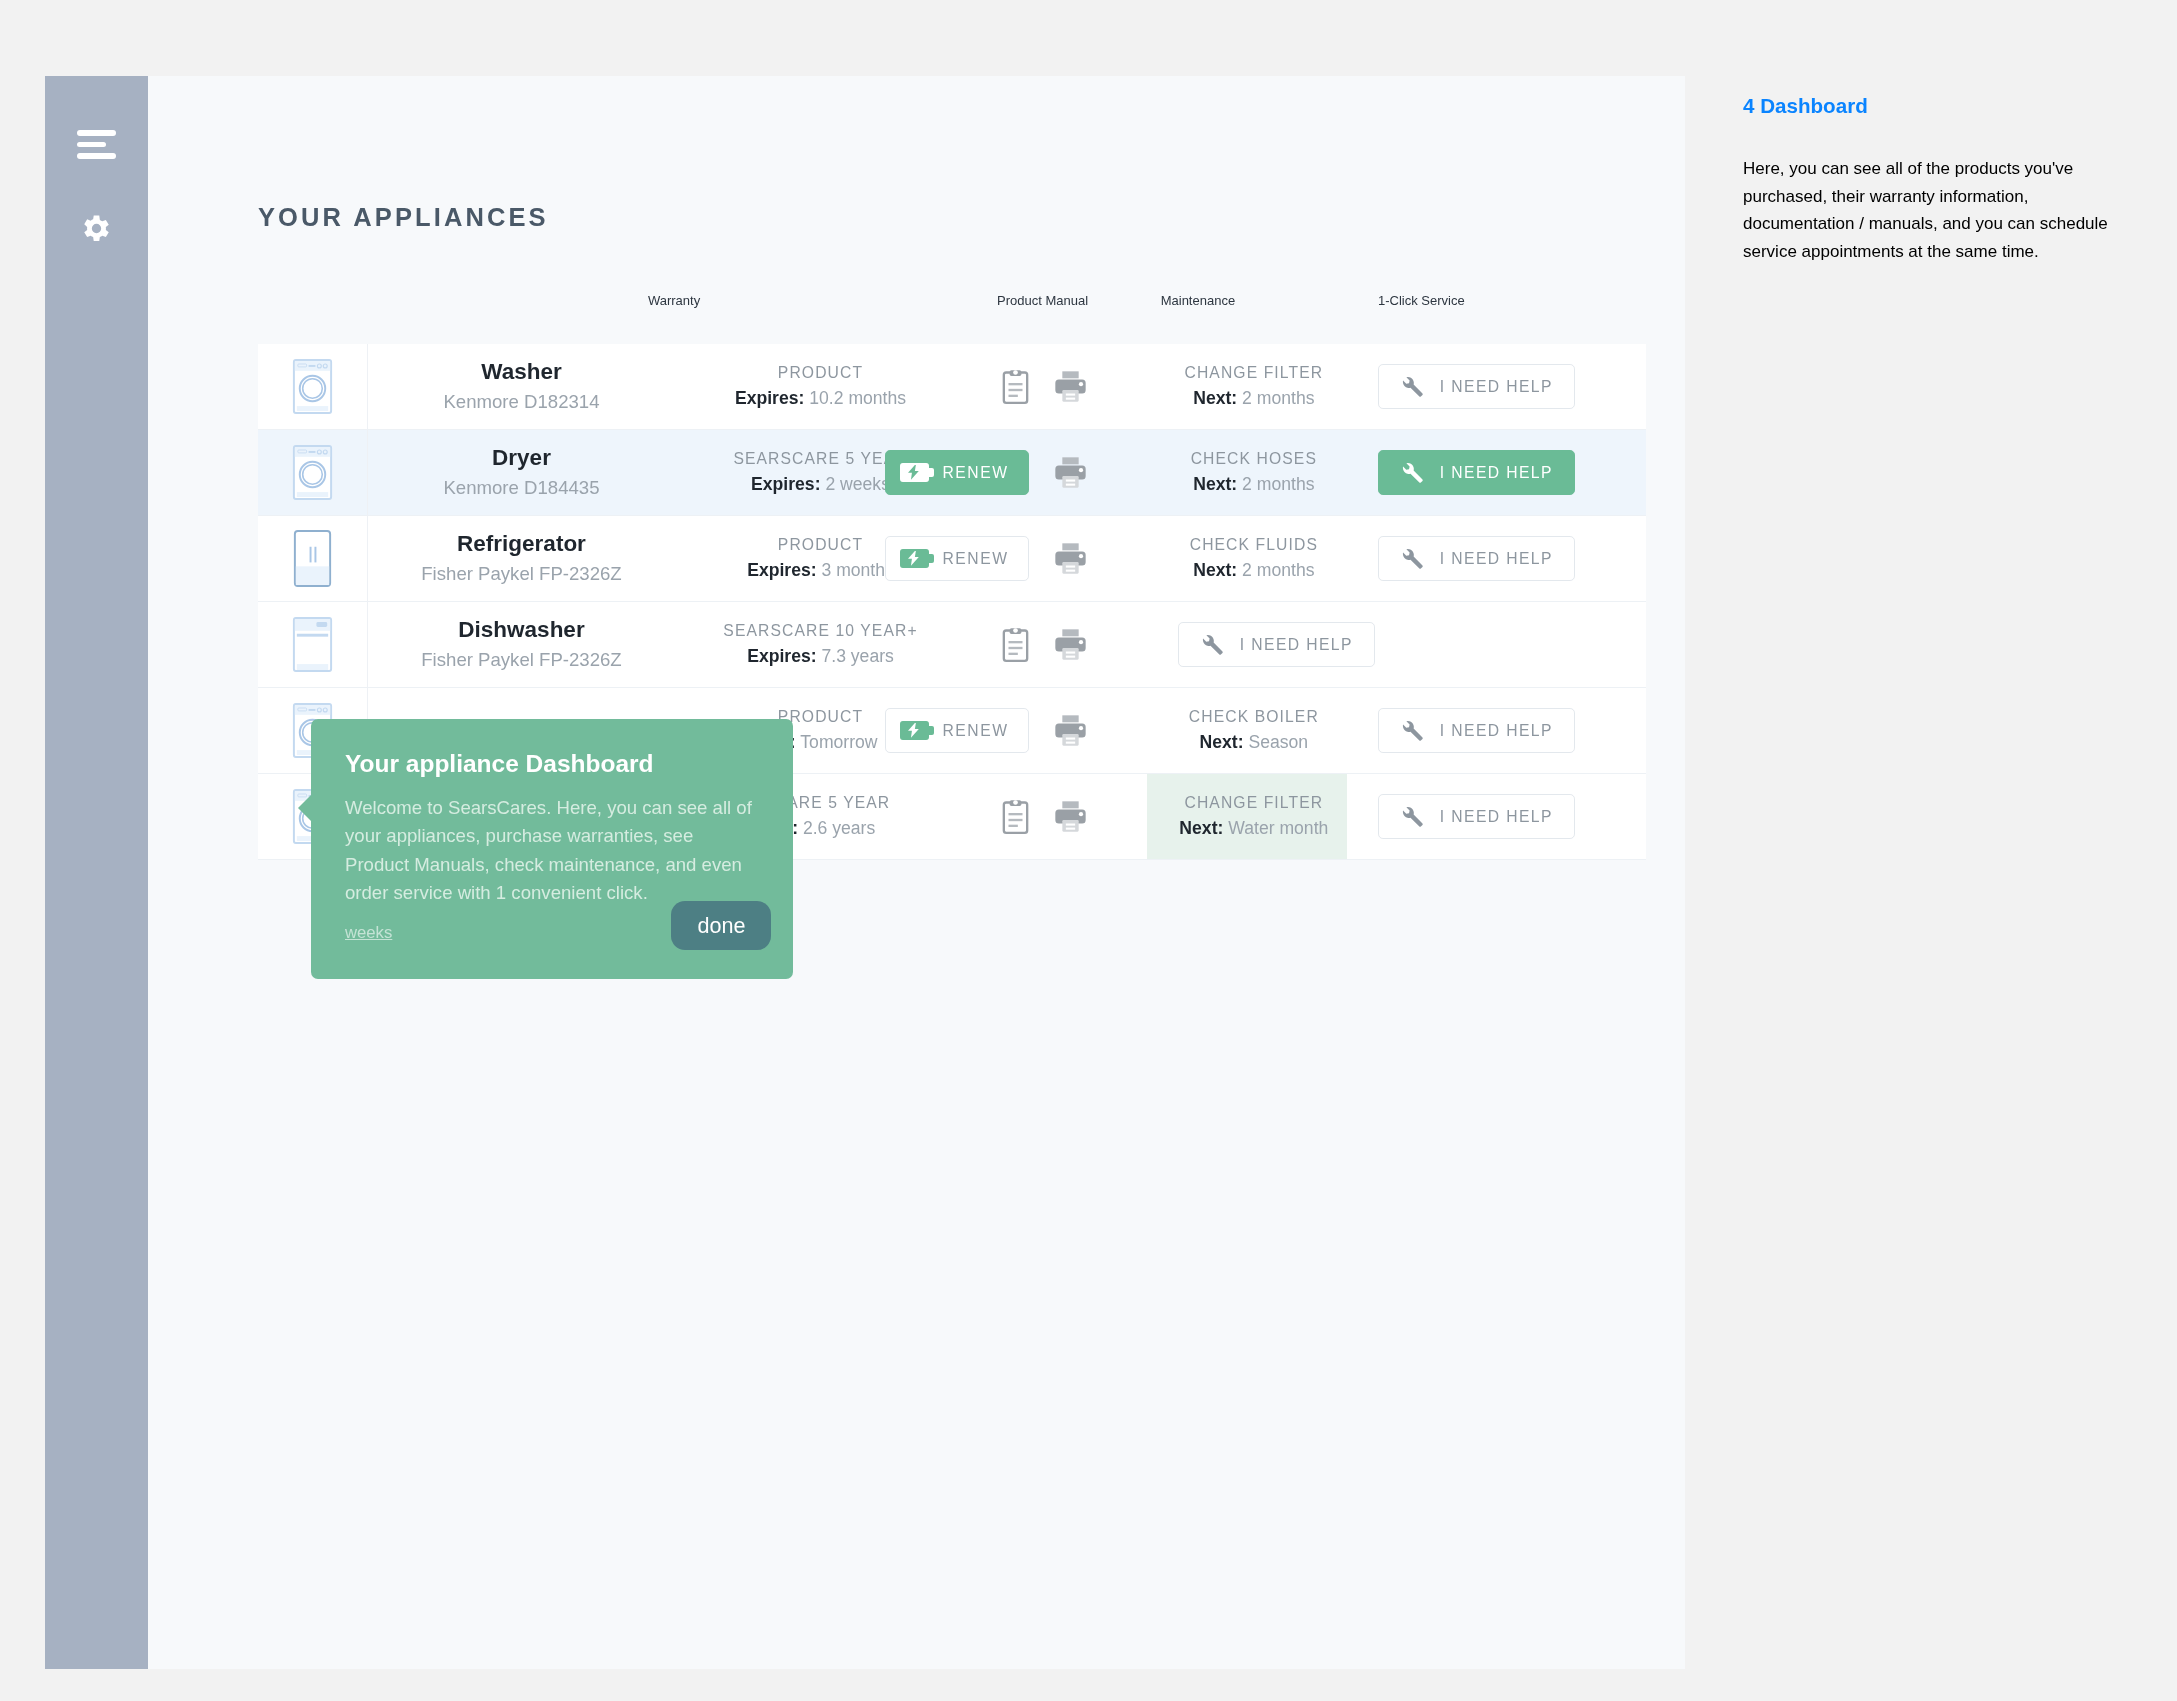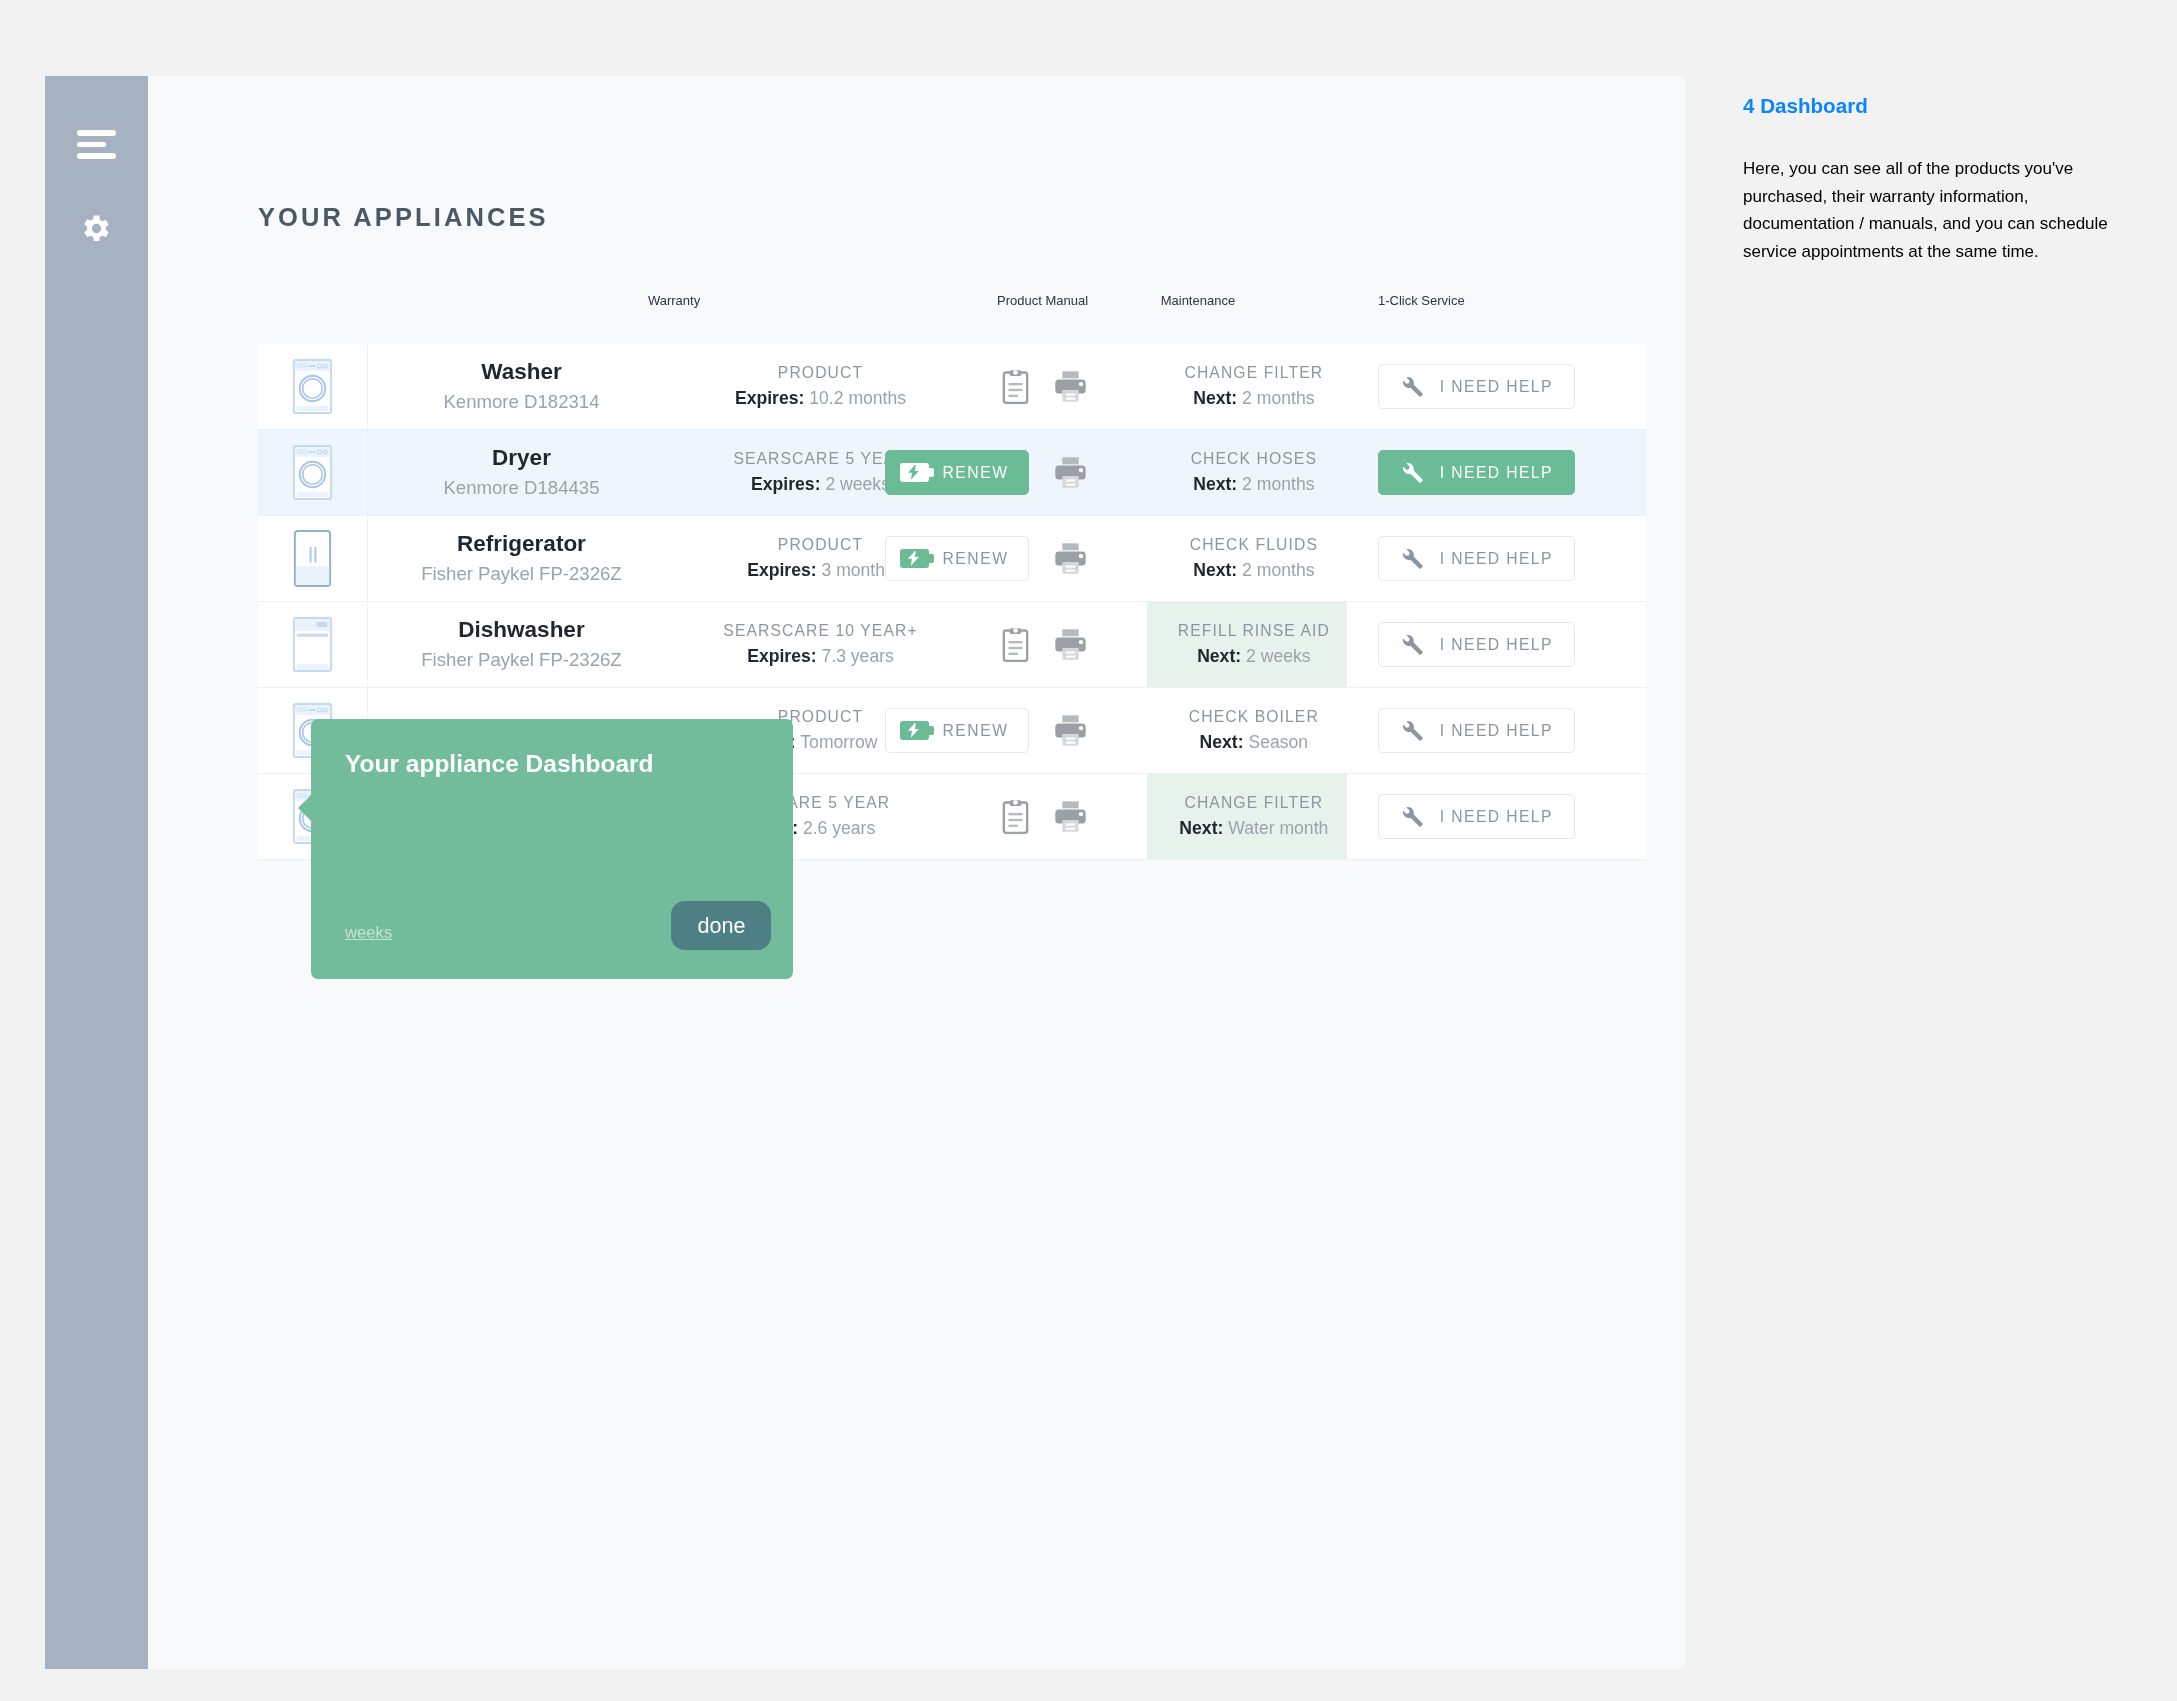--- a/index.html
+++ b/index.html
@@ -457,24 +457,20 @@
                   <svg width="35" height="33" viewBox="0 0 30 28" class="icon-svg">
     <rect x="8" y="1" width="14" height="6" fill="#b5babf"></rect>
     <rect x="2" y="8" width="26" height="12" rx="3" fill="#9aa0a6"></rect>
     <circle cx="24" cy="12" r="1.8" fill="#ffffff"></circle>
     <rect x="8" y="17" width="14" height="10" rx="1" fill="#d5d8db"></rect>
     <rect x="11" y="20" width="8" height="1.8" fill="#ffffff"></rect>
     <rect x="11" y="23.5" width="8" height="1.8" fill="#ffffff"></rect>
   </svg>
                 </span>
               </div>
-              <div class="col-maint cell-maint hl">
-                <div class="maint-task">REFILL RINSE AID</div>
-                <div class="maint-next"><b>Next:</b> <span>2 weeks</span></div>
-              </div>
               <div class="col-svc cell-svc">
                 <div class="btn-help">
                   <span>
                     <svg width="23.5" height="23.5" viewBox="0 0 24 24" class="icon-svg">
     <path fill="#8d969f" d="M21.7 18.6 12.9 9.8a6.2 6.2 0 0 0-7.4-7.6l3.3 3.3-.6 2.8-2.8.6-3.3-3.3a6.2 6.2 0 0 0 7.6 7.4l8.8 8.8a1.4 1.4 0 0 0 2 0l1.2-1.2a1.4 1.4 0 0 0 0-2Z"></path>
   </svg>
                   </span>
                   <span>I NEED HELP</span>
                 </div>
               </div>
@@ -605,20 +601,21 @@
                   </span>
                   <span>I NEED HELP</span>
                 </div>
               </div>
             </div>
           </div>
       </div>
 
       <div id="coach-tooltip">
         <div id="coach-title">Your appliance Dashboard</div>
+        <div id="coach-body">Welcome to SearsCares.  Here, you can see all of your appliances, purchase warranties, see Product Manuals, check maintenance, and even order service with 1 convenient click.</div>
         <div id="coach-skip">weeks</div>
         <div id="coach-done">done</div>
       </div>
 
     </div>
   </div>
 
   <div id="annotation">
     <div id="anno-title">4 Dashboard</div>
     <div id="anno-body">Here, you can see all of the products you've purchased, their warranty information, documentation / manuals, and you can schedule service appointments at the same time.</div>

